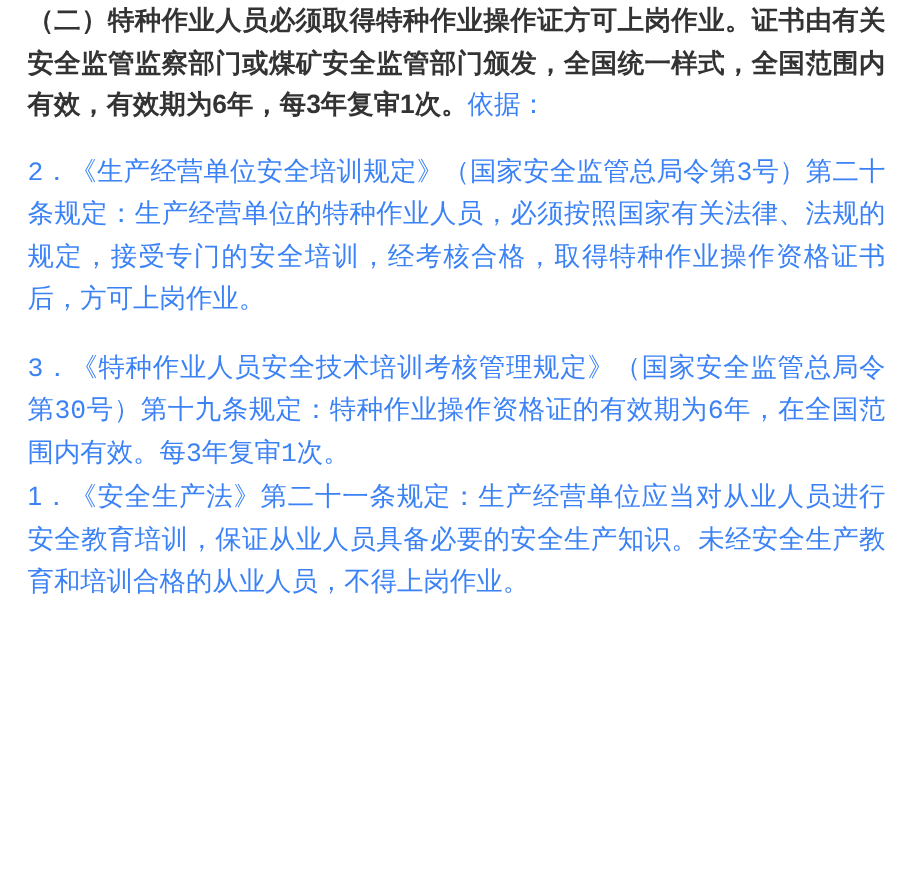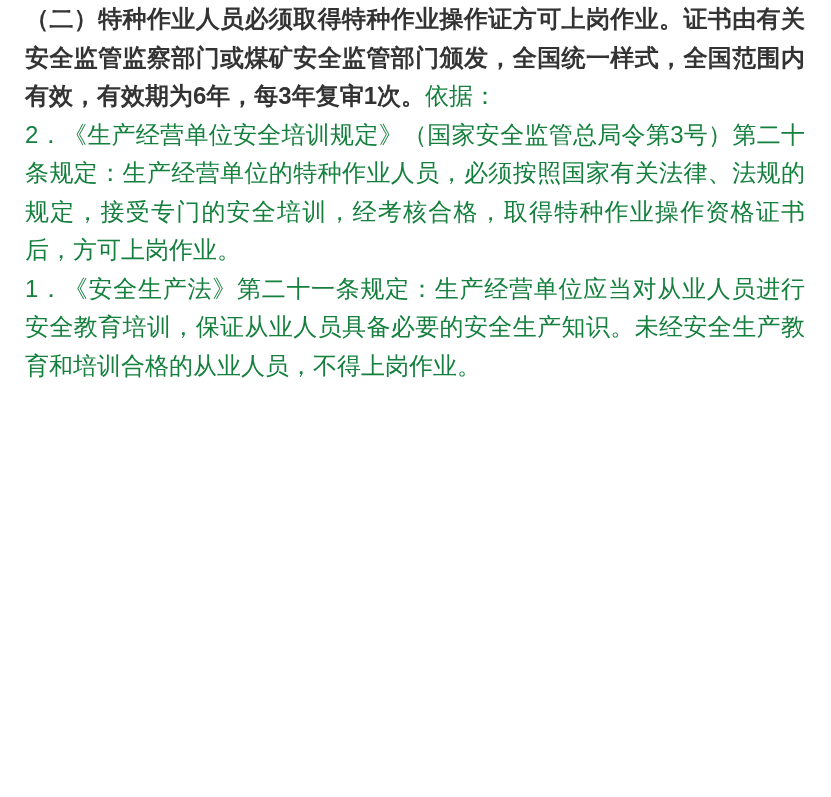--- a/index.html
+++ b/index.html
@@ -20,37 +20,40 @@
     font-size: 24px;
     line-height: 38.5px;
     text-align: justify;
     color: #4f4f4f;
   }
   .para {
     margin: 0;
     padding: 0;
   }
   .para.gap {
+    margin-top: 24px;
+    font-family: Liberation Mono, monospace;
   }
   .strong {
     font-weight: 700;
     color: #333333;
   }
   .normal {
     font-weight: 400;
-    color: #15803d;
+    color: #3b82f6;
   }
 </style>
 </head>
 <body>
 
 <div class="doc">
 
   <p class="para"><span class="strong">（二）特种作业人员必须取得特种作业操作证方可上岗作业。证书由有关安全监管监察部门或煤矿安全监管部门颁发，全国统一样式，全国范围内有效，有效期为6年，每3年复审1次。</span><span class="normal">依据：</span></p>
 
 
   <p class="para gap"><span class="normal">2．《生产经营单位安全培训规定》（国家安全监管总局令第3号）第二十条规定：生产经营单位的特种作业人员，必须按照国家有关法律、法规的规定，接受专门的安全培训，经考核合格，取得特种作业操作资格证书后，方可上岗作业。</span></p>
 
+  <p class="para gap"><span class="normal">3．《特种作业人员安全技术培训考核管理规定》（国家安全监管总局令第30号）第十九条规定：特种作业操作资格证的有效期为6年，在全国范围内有效。每3年复审1次。</span></p>
 
 
   <p class="para"><span class="normal">1．《安全生产法》第二十一条规定：生产经营单位应当对从业人员进行安全教育培训，保证从业人员具备必要的安全生产知识。未经安全生产教育和培训合格的从业人员，不得上岗作业。</span></p>
 
 </div>
 
 </body></html>

